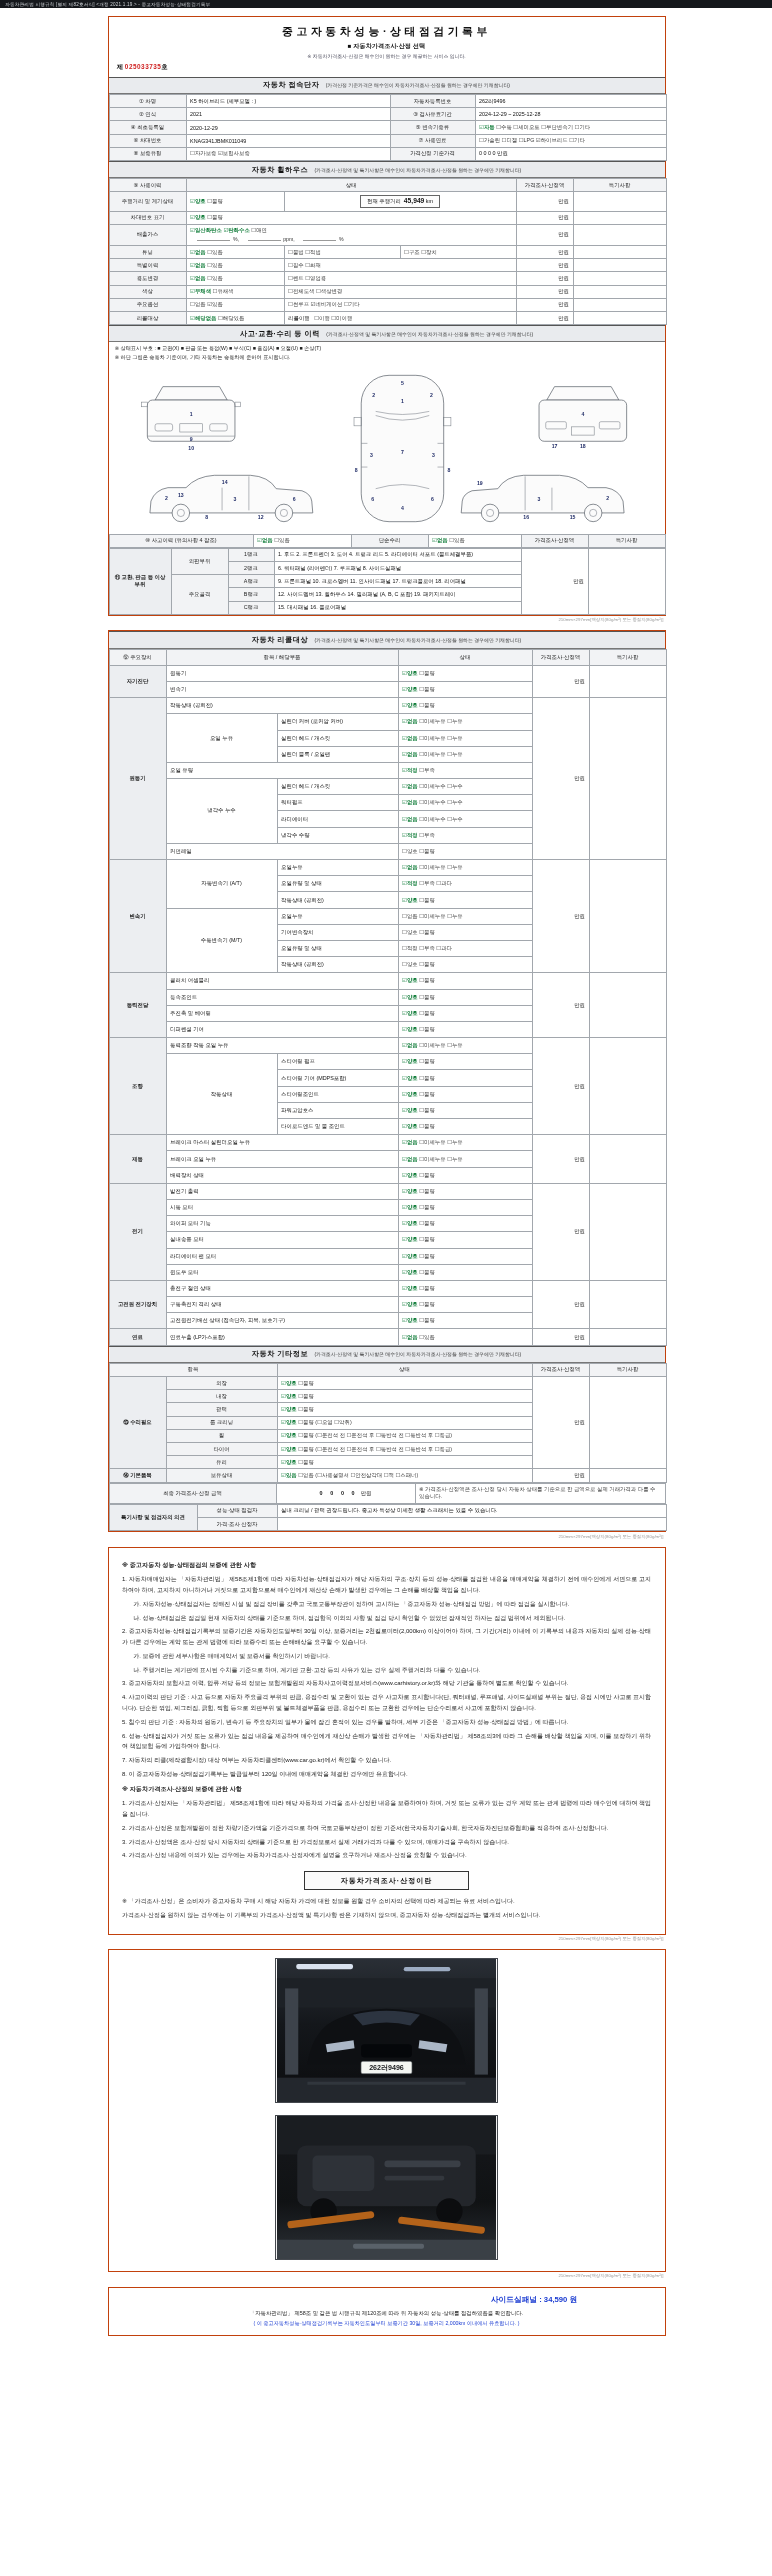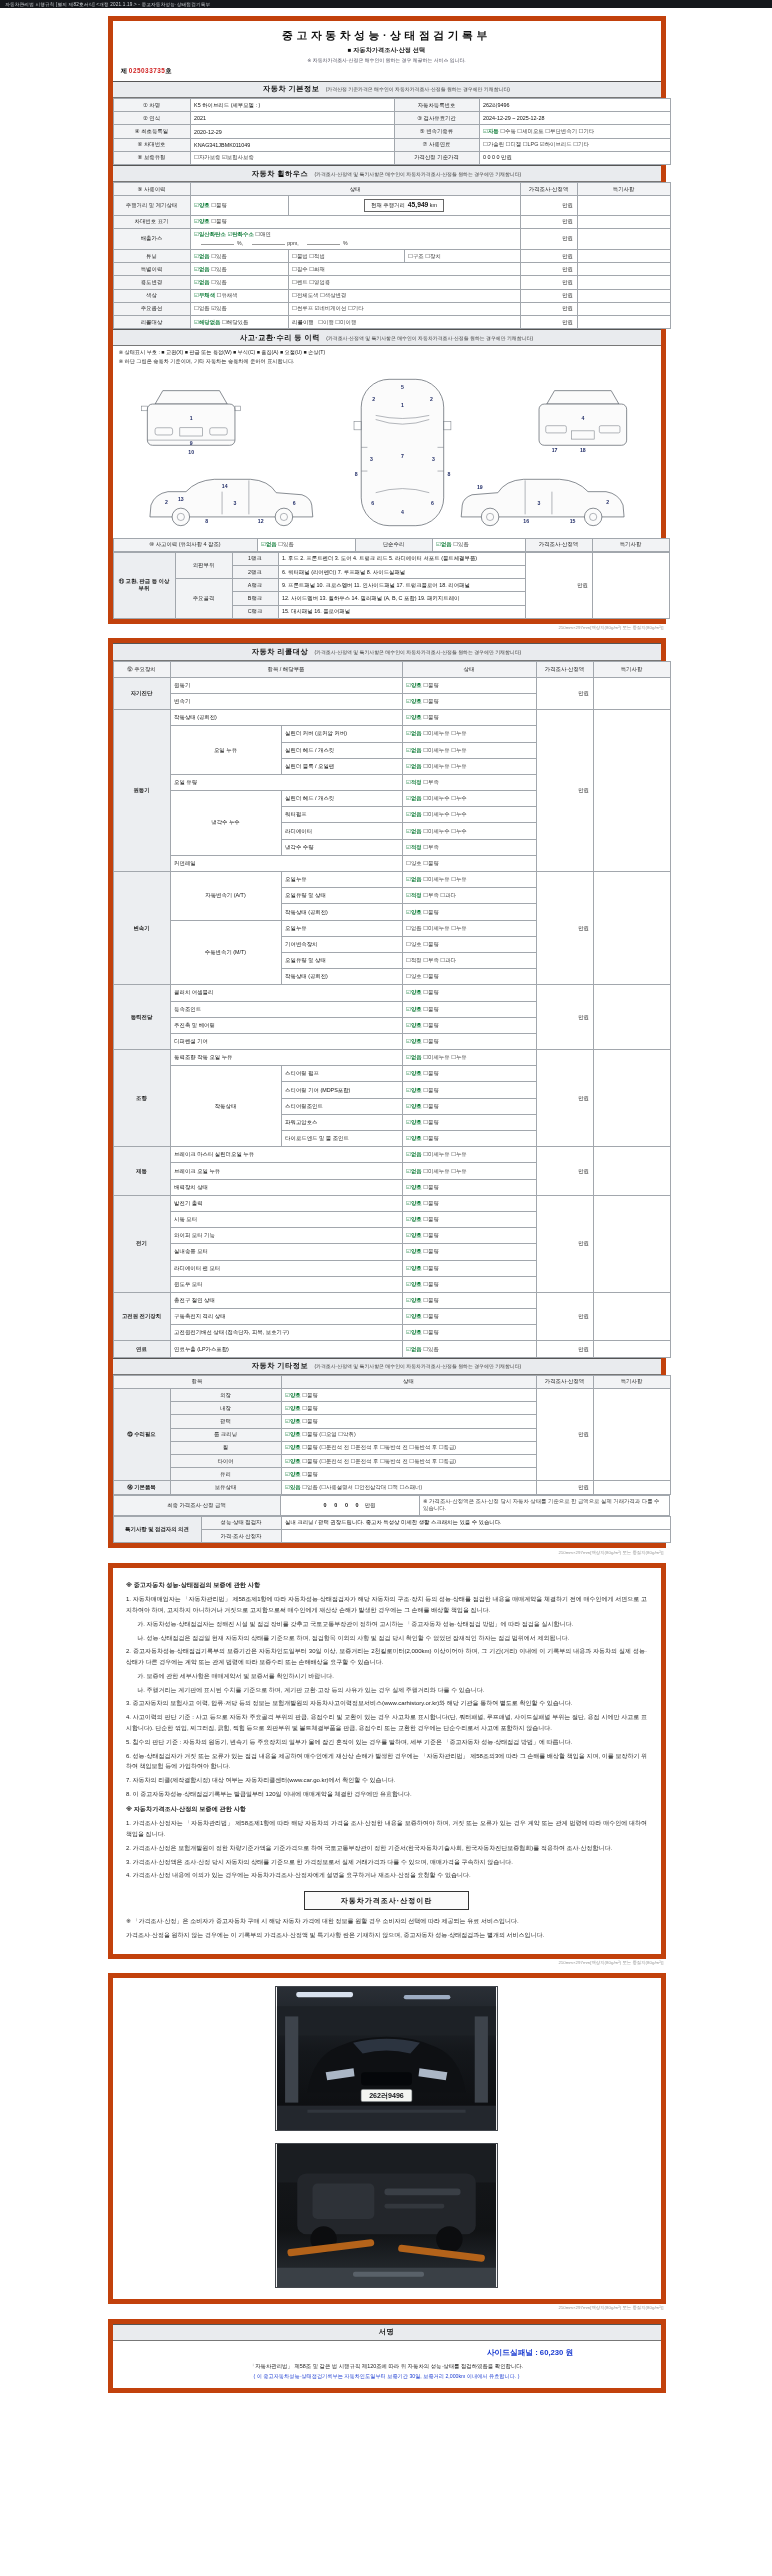--- a/index.html
+++ b/index.html
@@ -4,21 +4,21 @@
 <style>
   * { margin:0; padding:0; box-sizing:border-box; }
   html,body { width:773px; }
   body {
     height:2576px; background:#ffffff; overflow:hidden;
     font-family:"Liberation Sans","DejaVu Sans",sans-serif; color:#111;
   }
   .topbar { height:8.2px; background:#15181c; color:#cfd3d8; font-size:4.6px;
     display:flex; align-items:center; padding:0 5.2px; letter-spacing:0.2px; }
   .doc { width:558px; margin:8.2px auto 0; }
-  .box { border:5px solid #c2410c; background:#fff; }
+  .box { border:1px solid #c2410c; background:#fff; }
   .paper-note { text-align:right; font-size:4.4px; color:#9a9a9a; margin:1.5px 2.1px 8.2px; }
 
   .doc-head { padding:7.2px 8.2px 4.1px; position:relative; }
   .doc-title { text-align:center; font-size:10.8px; font-weight:bold; letter-spacing:3.6px; }
   .doc-select { text-align:center; font-size:6.2px; font-weight:bold; margin-top:3.6px; }
   .doc-select-note { text-align:center; font-size:4.9px; color:#445; margin-top:1.5px; }
   .doc-no { font-size:6.4px; font-weight:bold; margin:4.1px 0 1px; }
   .doc-no .num { color:#cf1f1f; letter-spacing:0.5px; }
 
   .sec-head { background:#e9ebee; border-top:0.8px solid #555; border-bottom:0.5px solid #777;
@@ -83,21 +83,21 @@
       <div class="doc-title">중고자동차성능·상태점검기록부</div>
       <div class="doc-select">■ 자동차가격조사·산정 선택</div>
       <div class="doc-select-note">※ 자동차가격조사·산정은 매수인이 원하는 경우 제공하는 서비스 입니다.</div>
       <div class="doc-no">
         <span>제</span>
         <span class="num">025033735</span><span>호</span>
       </div>
     </div>
 
     <div class="sec-head">
-      <span class="sec-title">자동차 기본정보</span>
+      <span class="sec-title">자동차 접속단자</span>
       <span class="sec-note">(가격산정 기준가격은 매수인이 자동차가격조사·산정을 원하는 경우에만 기재합니다)</span>
     </div>
     <table class="t">
       <colgroup>
           <col style="width:77px">
           <col style="width:204px">
           <col style="width:85px">
           <col style="width:191px">
         </colgroup>
       <tbody>
@@ -796,27 +796,24 @@
         <rect x="240" y="198" width="172" height="14" rx="6" fill="#b4631a" transform="rotate(7 240 198)"></rect>
         <rect x="0" y="244" width="432" height="38" fill="#3a4046"></rect>
         <rect x="150" y="252" width="140" height="10" rx="4" fill="#596169"></rect>
       </svg>
 
     </div>
   </div>
   <div class="paper-note">210mm×297mm[백상지(80g/m²) 또는 중질지(80g/m²)]</div>
 
   <div class="box">
-    <div class="sec-head">
-      <span class="sec-title">서명</span>
-    </div>
     <div class="sign-body">
       <div class="fee-line">
         <span>사이드실패널 :</span>
-        <span>60,230</span>
+        <span>34,590</span>
         <span>원</span>
       </div>
       <div class="sign-line1">「자동차관리법」 제58조 및 같은 법 시행규칙 제120조에 따라 위 자동차의 성능·상태를 점검하였음을 확인합니다.</div>
       <div class="sign-line2">( 이 중고자동차성능·상태점검기록부는 자동차인도일부터 보증기간 30일, 보증거리 2,000km 이내에서 유효합니다. )</div>
     </div>
   </div>
 
 </div>
 
 

